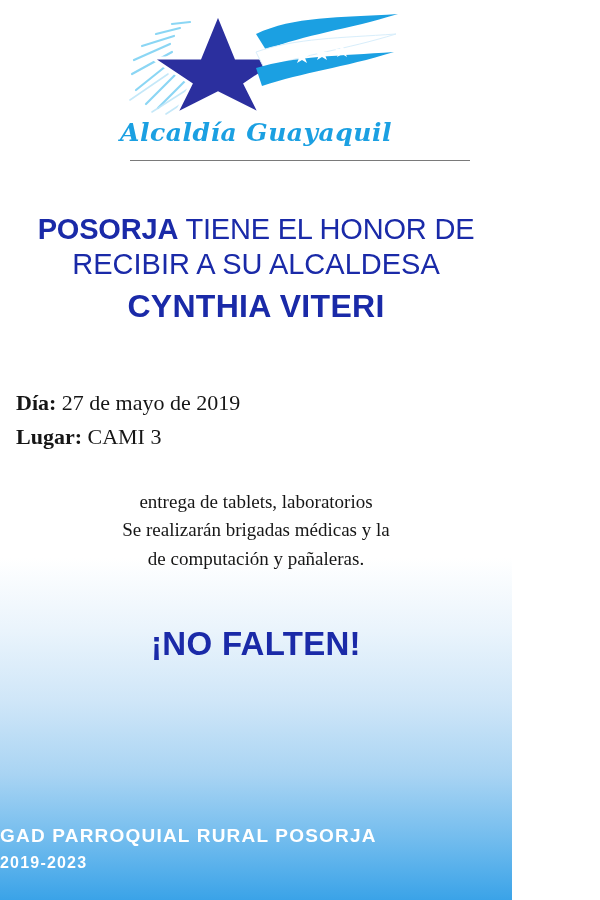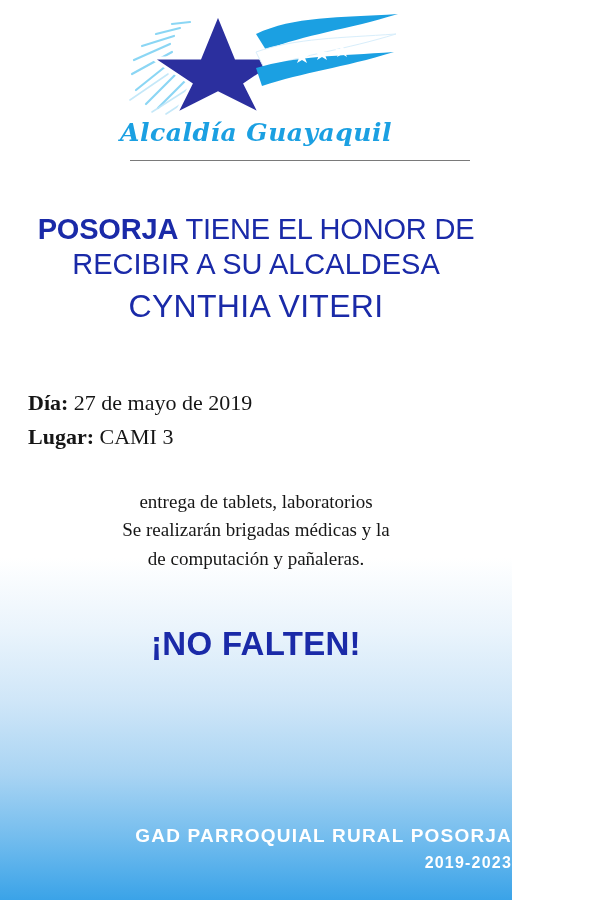--- a/index.html
+++ b/index.html
@@ -78,29 +78,29 @@
   }
   .headline .line1 .strong {
     font-weight: bold;
   }
   .headline .line2 {
     font-size: 29px;
     font-weight: normal;
   }
   .headline .name {
     font-size: 32px;
-    font-weight: normal;
+    font-weight: bold;
     margin-top: 4px;
     letter-spacing: 0.3px;
   }
 
   
   .details {
     margin-top: 60px;
-    padding-left: 28px;
+    padding-left: 16px;
     font-family: "Liberation Serif", serif;
     font-size: 22px;
     color: #161616;
     line-height: 1.55;
   }
   .details .lbl {
     font-weight: bold;
   }
 
   
@@ -121,23 +121,23 @@
     font-size: 33px;
     font-weight: bold;
     color: #1a2aa8;
     letter-spacing: 0.3px;
   }
 
   
   .footer {
     position: absolute;
     left: 0;
-    right: 0;
+    right: 16px;
     bottom: 28px;
-    text-align: right;
+    text-align: left;
     color: #ffffff;
   }
   .footer .org {
     font-size: 19px;
     font-weight: bold;
     letter-spacing: 1.2px;
   }
   .footer .years {
     margin-top: 7px;
     font-size: 16px;

